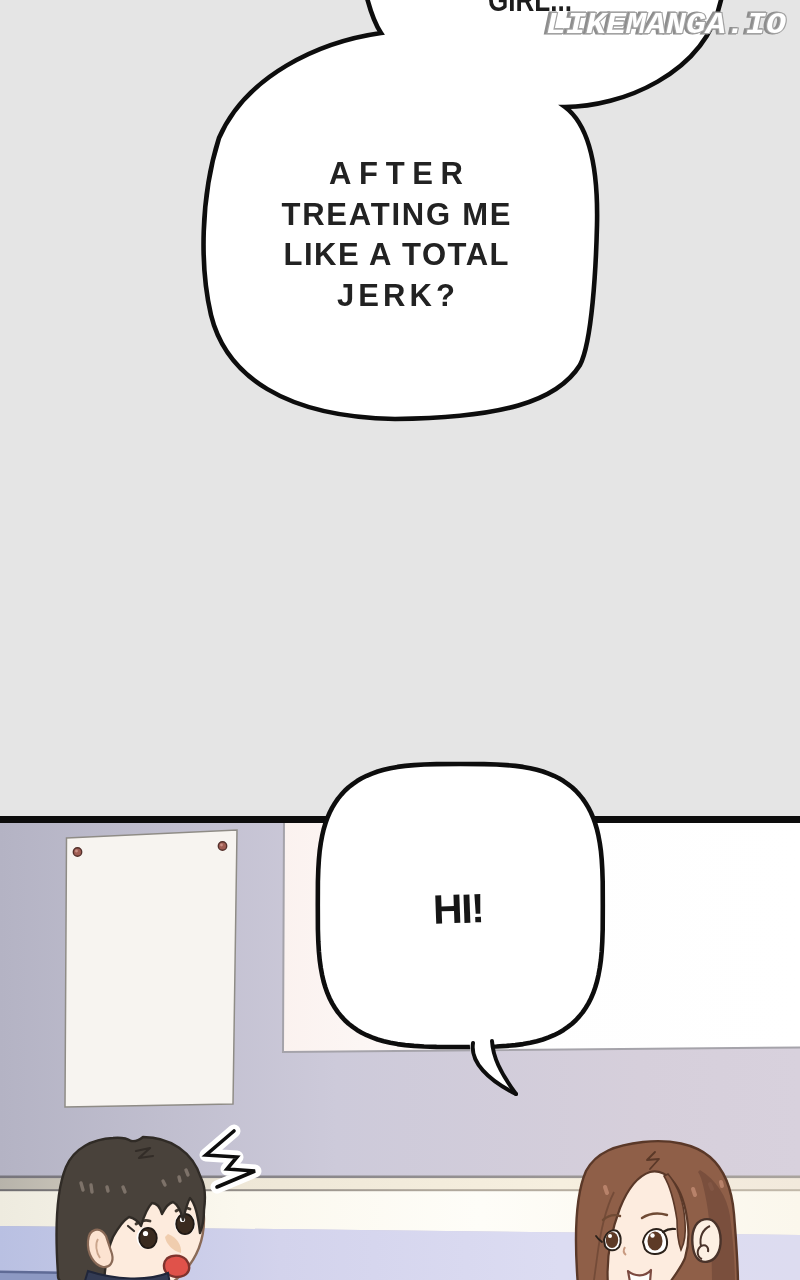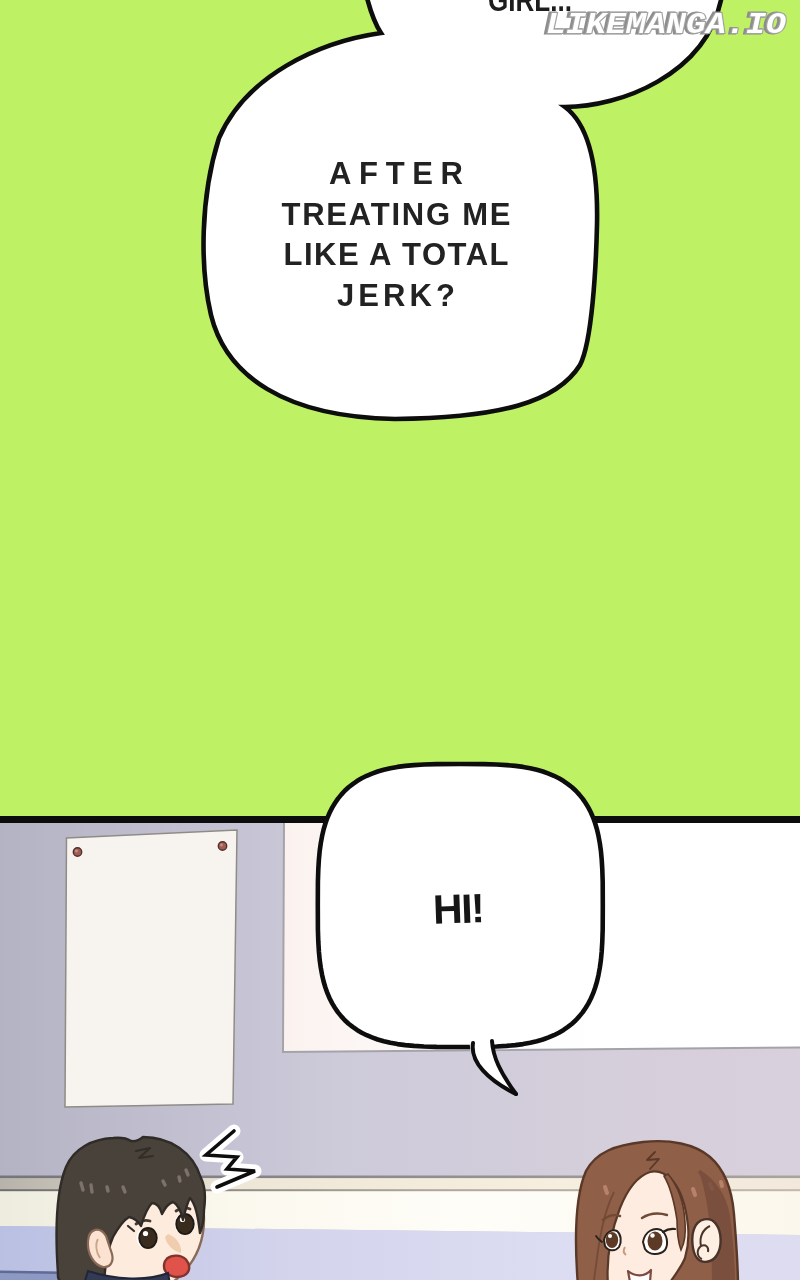--- a/index.html
+++ b/index.html
@@ -1,16 +1,16 @@
 <!DOCTYPE html>
 <html><head>
 <meta charset="utf-8">
 <style>
   html,body{margin:0;padding:0;background:#fff;}
-  .page{position:relative;width:800px;height:1280px;overflow:hidden;background:#bef264;
+  .page{position:relative;width:800px;height:1280px;overflow:hidden;background:#e5e5e5;
         font-family:"Liberation Sans", sans-serif;}
   svg{position:absolute;left:0;top:0;}
 </style>
 </head>
 <body>
 <div class="page">
 <svg width="800" height="1280" viewBox="0 0 800 1280">
   <defs>
     <linearGradient id="wallg" x1="0" y1="0" x2="1" y2="0">
       <stop offset="0" stop-color="#b4b3c4"></stop>

